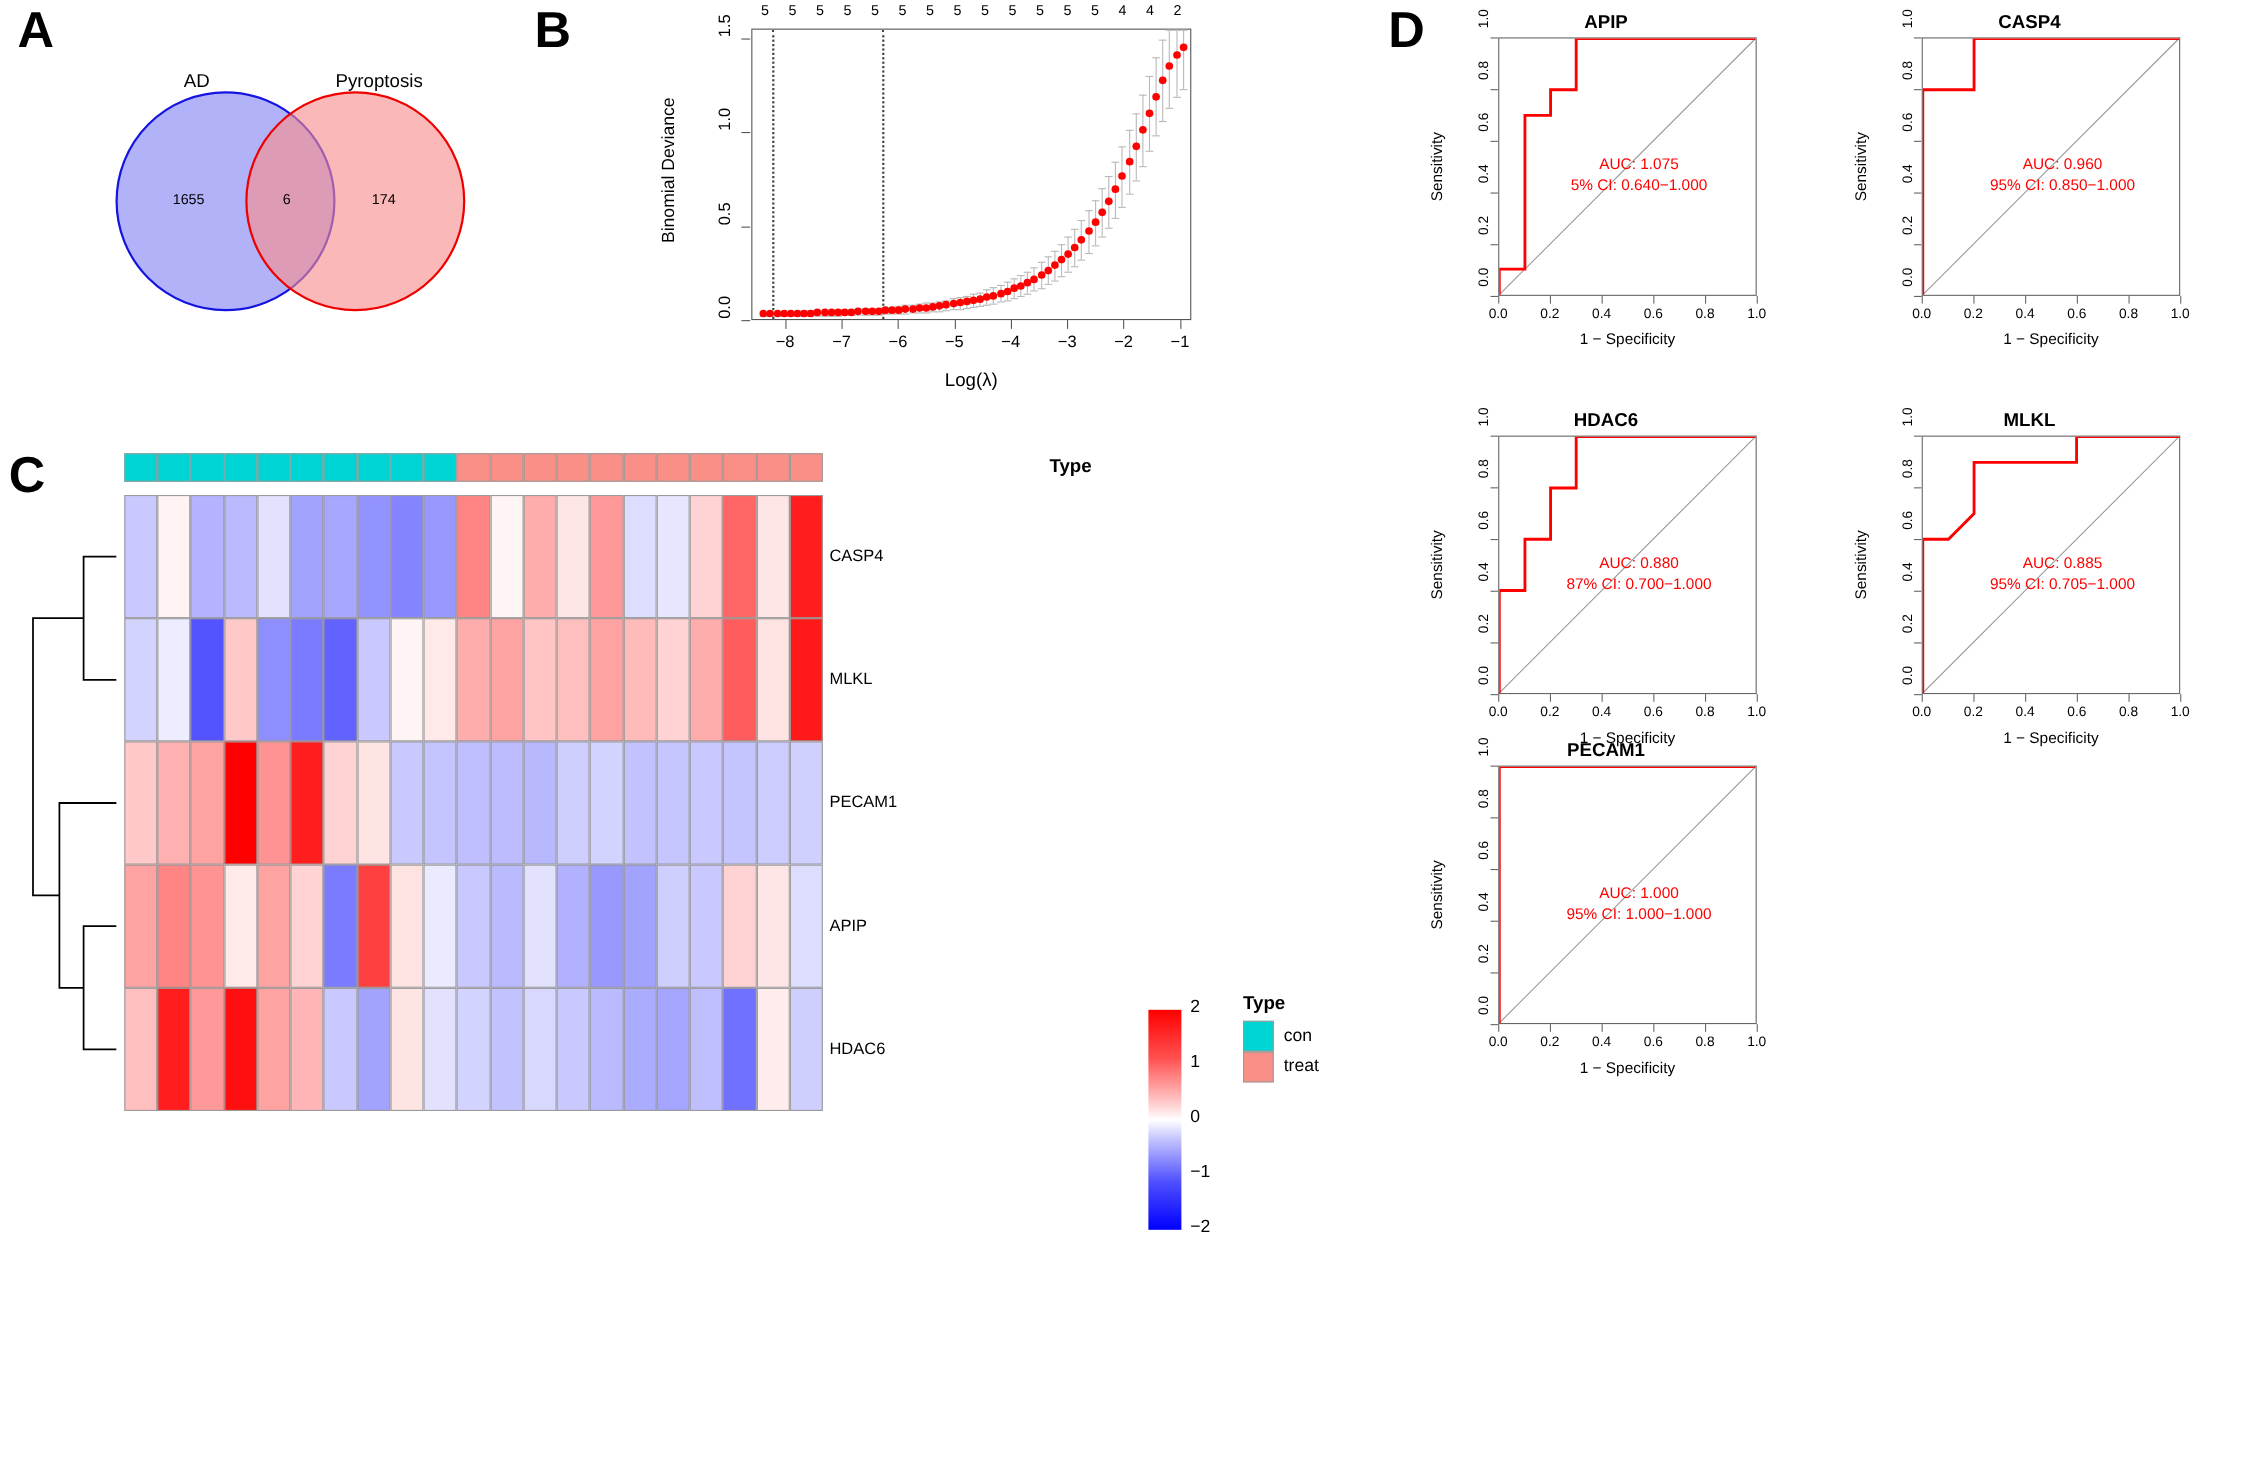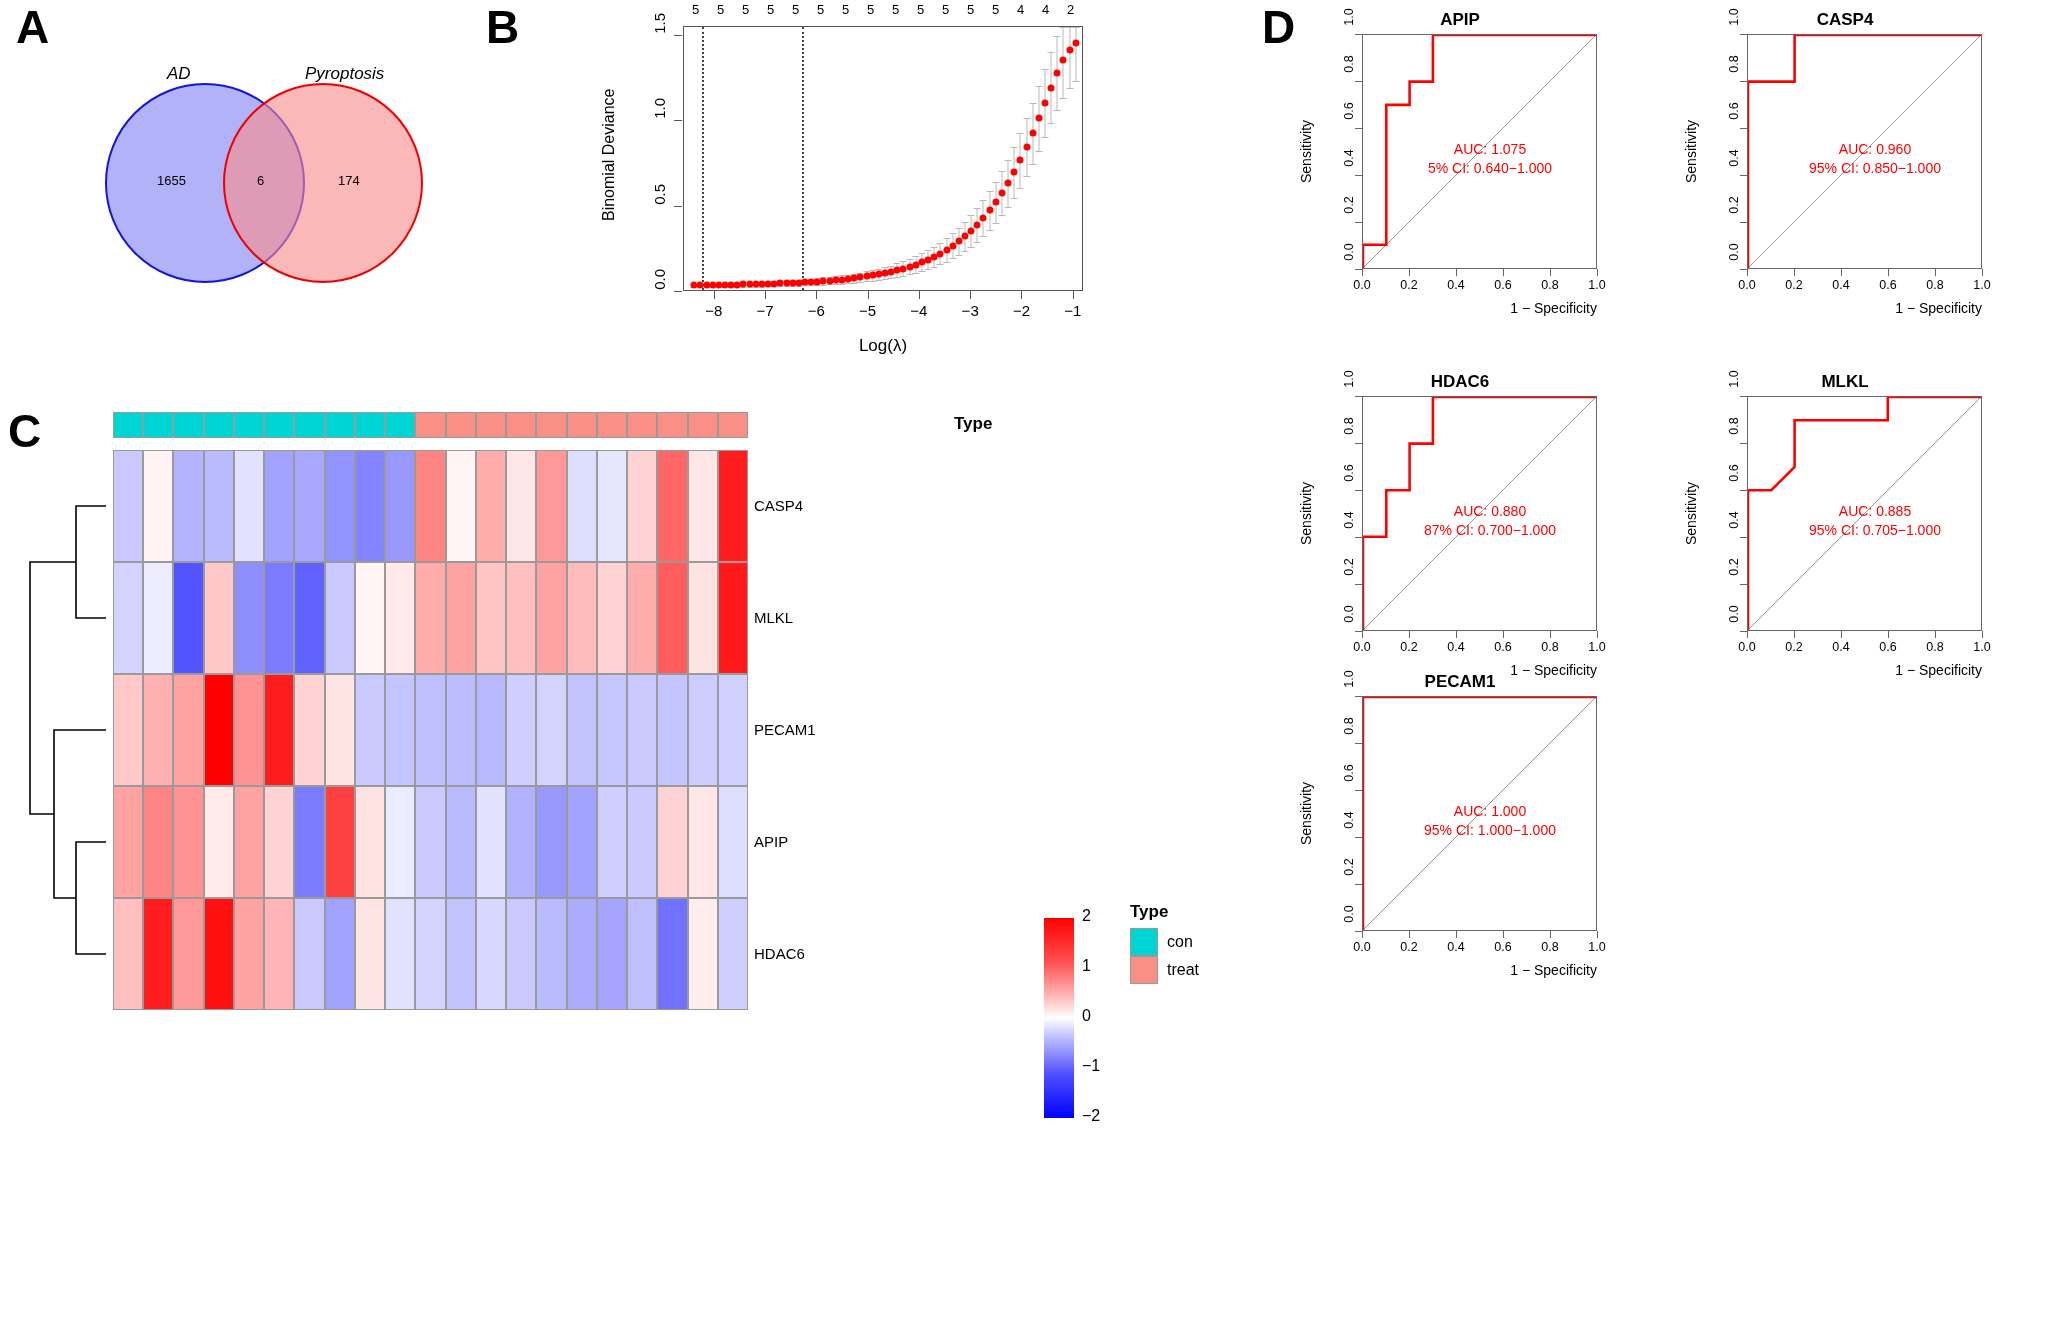--- a/index.html
+++ b/index.html
@@ -10,21 +10,21 @@
   .panel-letter{font-weight:bold;font-size:46px;line-height:1;font-family:"Liberation Sans",sans-serif;}
 
   
   #panelA{left:0;top:0;width:470px;height:340px;}
   #venn-wrap{position:absolute;left:105px;top:70px;width:320px;height:250px;}
   .venn-circle{position:absolute;border-radius:50%;}
   #venn-circle-ad{left:0;top:13px;width:196px;height:196px;border:2px solid #1414e0;
       background:rgba(130,130,245,.62);}
   #venn-circle-pyro{left:118px;top:13px;width:196px;height:196px;border:2px solid #ee0000;
       background:rgba(248,140,140,.62);}
-  .venn-label{position:absolute;font-size:17px;white-space:nowrap;font-style:italic;}
+  .venn-label{position:absolute;font-size:17px;white-space:nowrap;}
   #venn-label-ad{left:62px;top:-6px;}
   #venn-label-pyro{left:200px;top:-6px;}
   .venn-count{position:absolute;font-size:13px;white-space:nowrap;}
   #venn-count-ad{left:52px;top:103px;}
   #venn-count-both{left:152px;top:103px;}
   #venn-count-pyro{left:233px;top:103px;}
 
   
   #panelB{left:470px;top:0;width:800px;height:390px;}
   #lasso-plot{position:absolute;left:213px;top:26px;width:400px;height:265px;
@@ -72,21 +72,21 @@
   
   #panelD{left:1270px;top:0;width:780px;height:1344px;}
   .roc{position:absolute;width:340px;height:300px;}
   .roc-title{position:absolute;left:0;right:0;top:0;text-align:center;
       font-size:17px;font-weight:bold;}
   .roc-box{position:absolute;left:72px;top:24px;width:235px;height:235px;
       border:1.5px solid #666;box-sizing:border-box;background:#fff;}
   .roc-curve{position:absolute;left:0;top:0;width:100%;height:100%;}
   .roc-ylab{position:absolute;left:8px;top:24px;width:18px;height:235px;
       writing-mode:vertical-rl;transform:rotate(180deg);font-size:14px;text-align:center;}
-  .roc-xlab{position:absolute;left:72px;top:290px;width:235px;text-align:right;font-size:14px;}
+  .roc-xlab{position:absolute;left:72px;top:290px;width:235px;text-align:center;font-size:14px;}
   .roc-ytl{position:absolute;font-size:12.5px;writing-mode:vertical-rl;
       transform:rotate(180deg) translateY(50%);right:6px;}
   .roc-yticks{position:absolute;left:40px;top:24px;width:32px;height:235px;}
   .roc-ytm{position:absolute;right:0;width:7px;height:0;border-top:1.2px solid #666;}
   .roc-xticks{position:absolute;left:72px;top:259px;width:235px;height:30px;}
   .roc-xtm{position:absolute;top:0;width:0;height:7px;border-left:1.2px solid #666;}
   .roc-xtl{position:absolute;top:9px;font-size:12.5px;transform:translateX(-50%);}
   .roc-auc{position:absolute;text-align:center;color:#ff0000;font-size:14px;line-height:1.35;}
 </style>
 </head>

